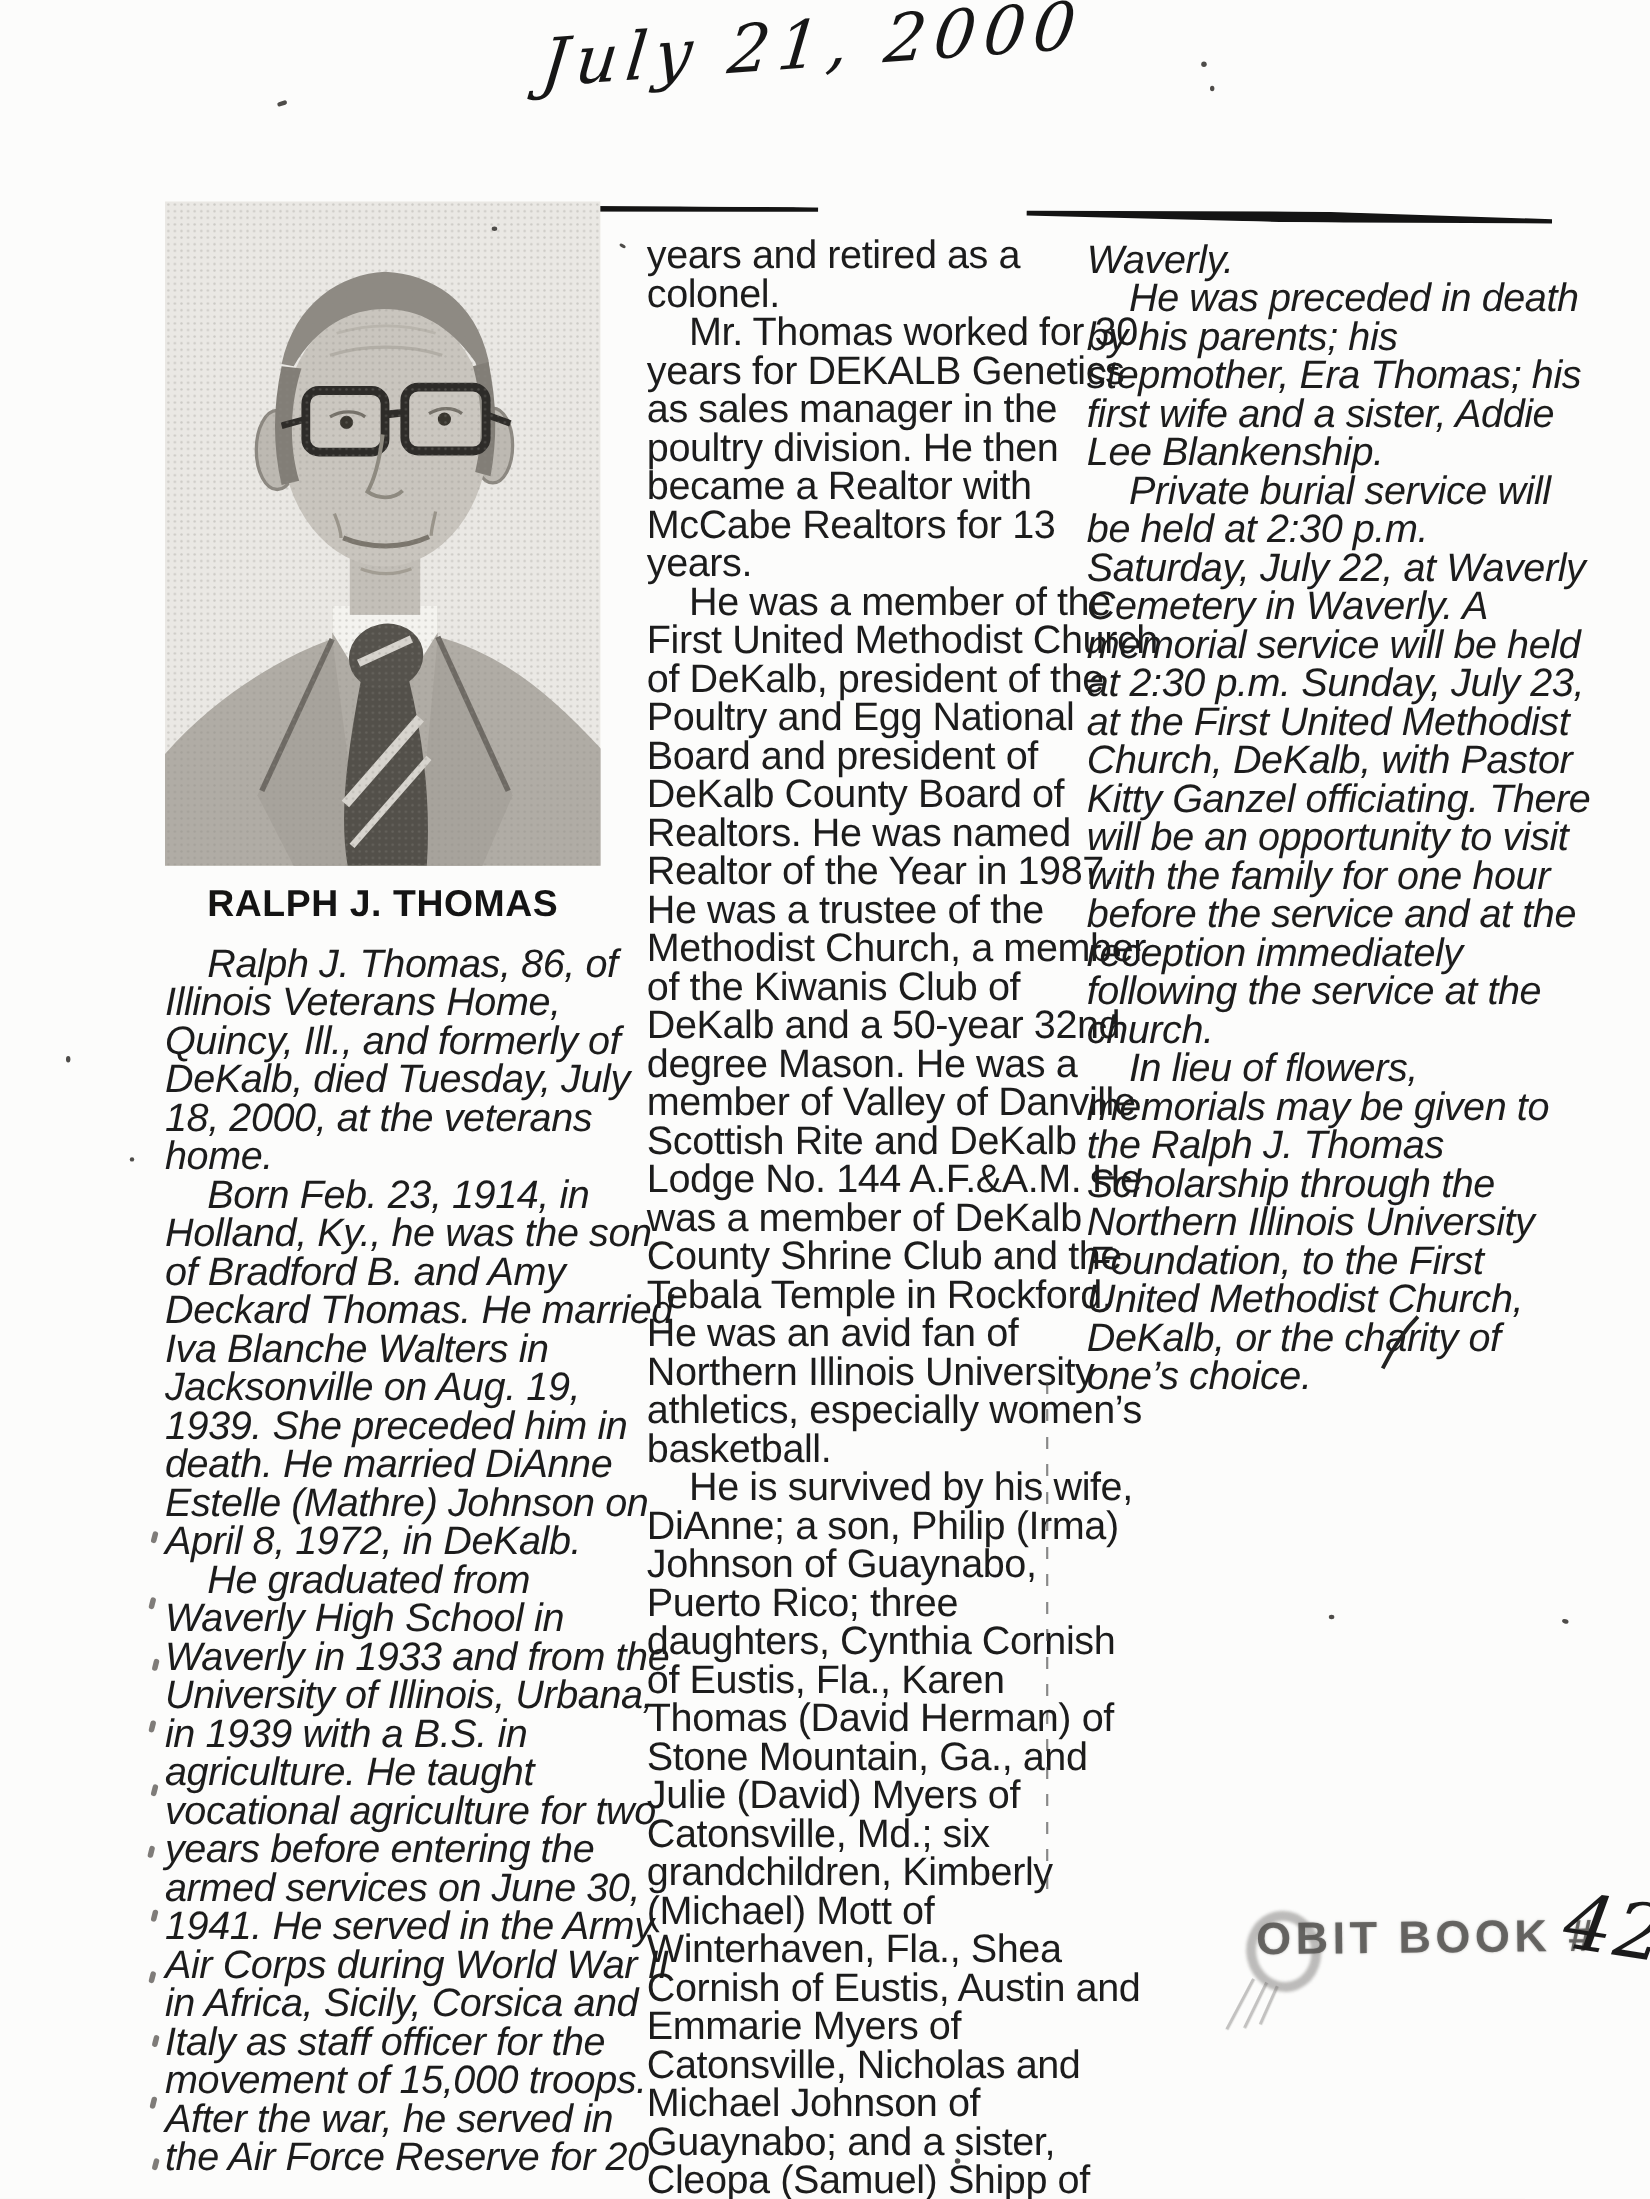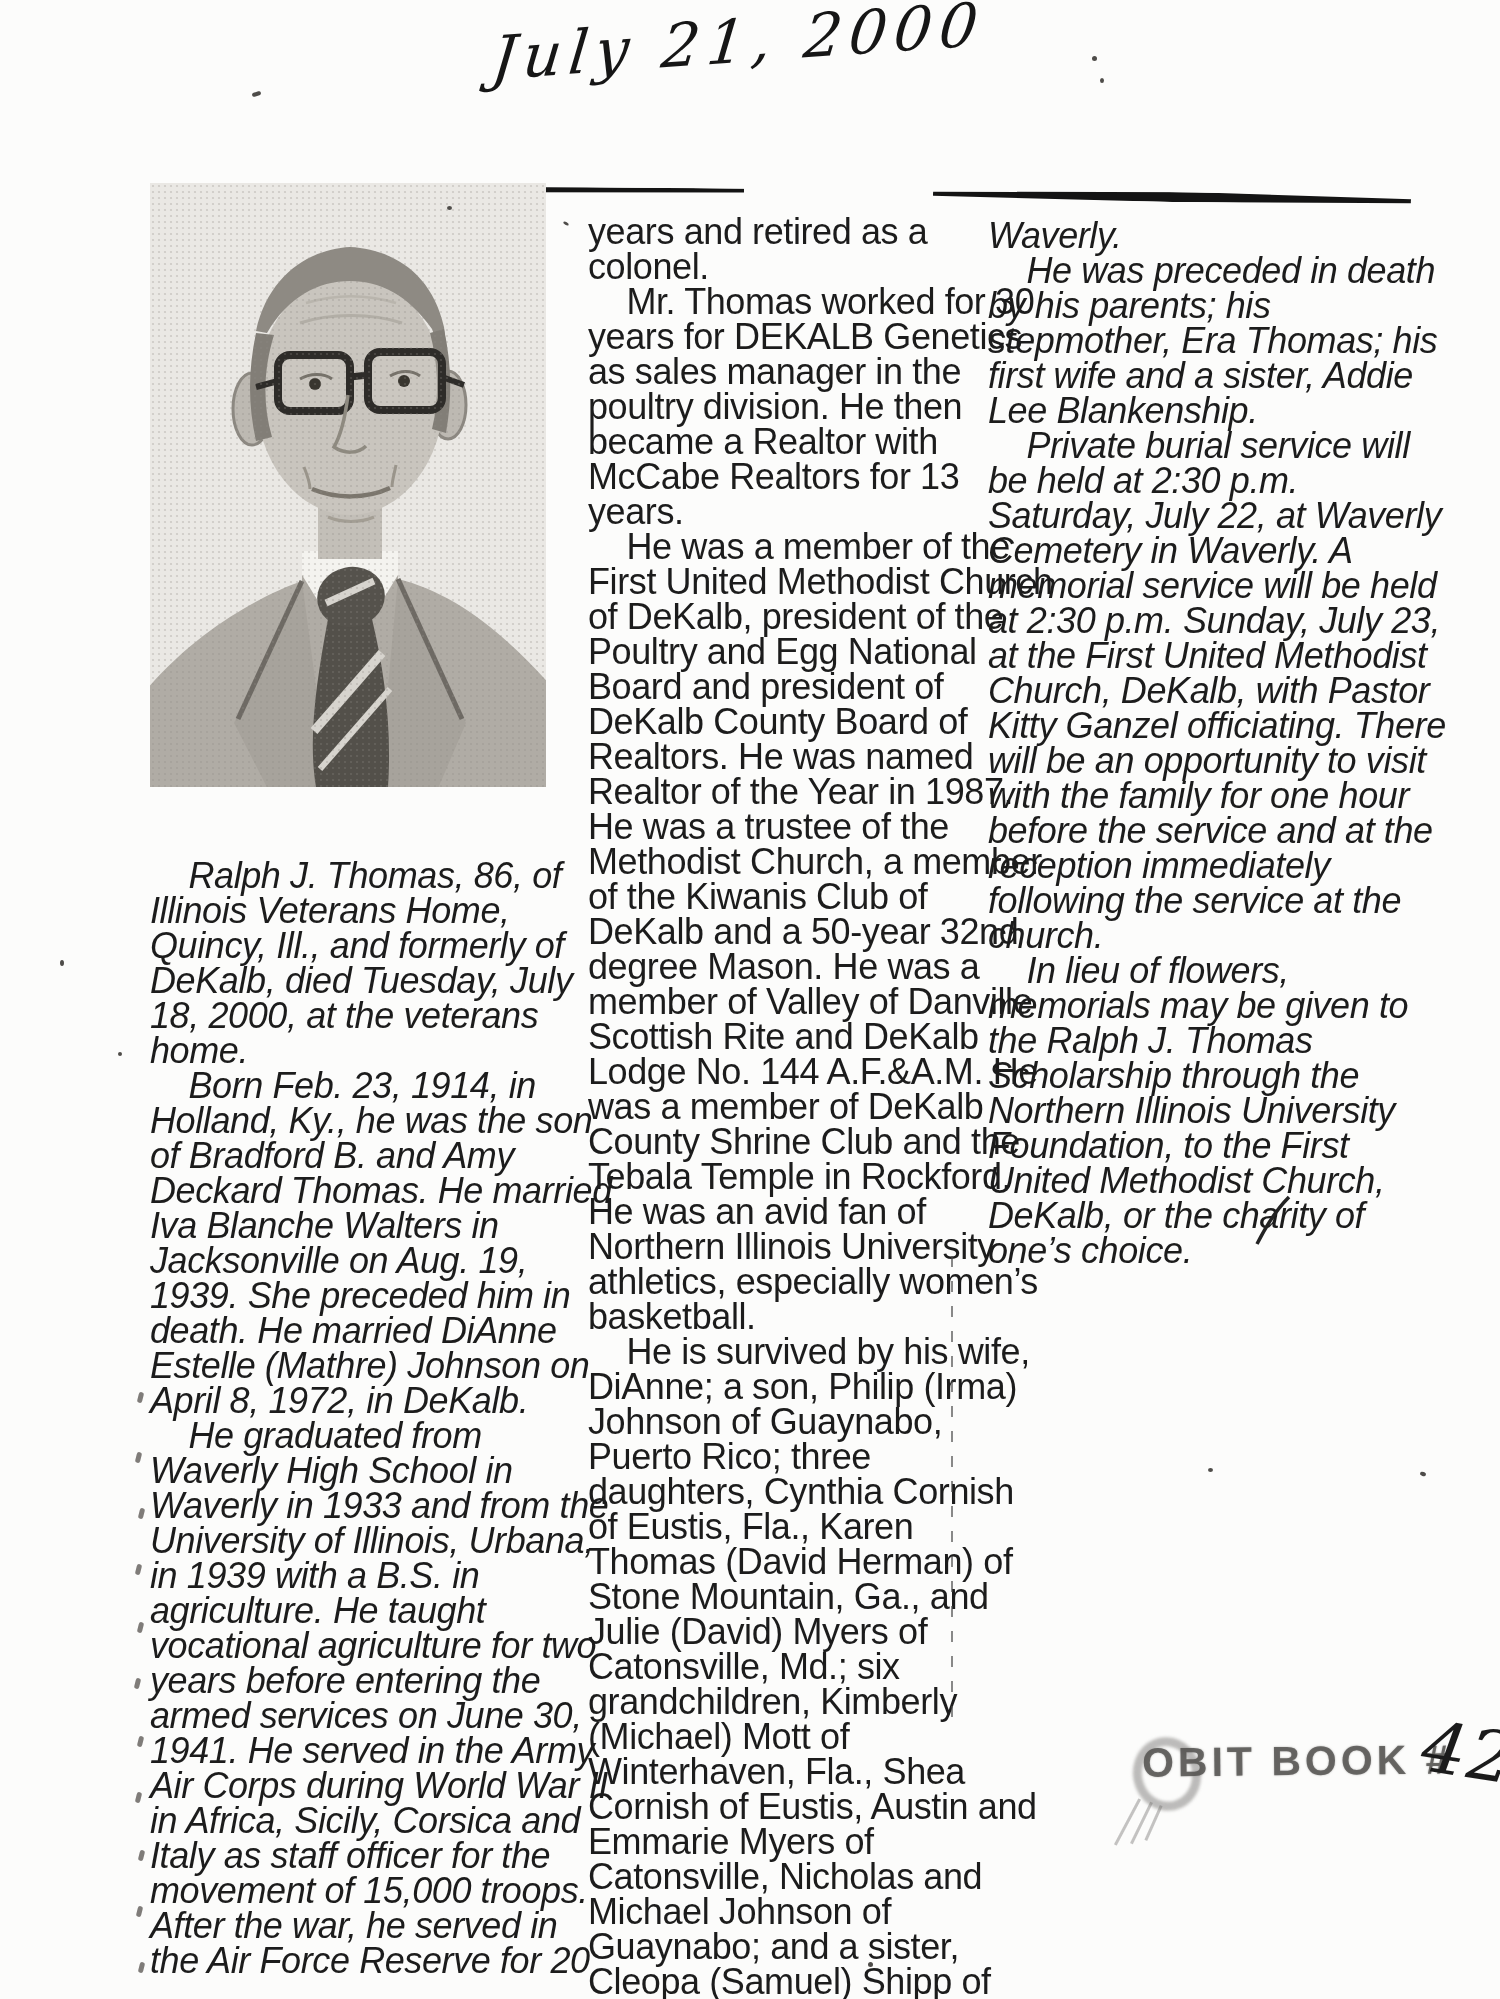--- a/index.html
+++ b/index.html
@@ -122,20 +122,21 @@
 
     <path d="M198,212 C195,236 191,252 184,264 C194,271 208,271 216,263" stroke="#8e8a80" stroke-width="3.5" fill="none"></path>
 
     <path d="M162,306 C186,316 216,316 240,305" stroke="#7b766d" stroke-width="4.5" fill="none"></path>
     <path d="M154,284 C158,294 160,300 160,306 M246,282 C244,292 242,298 242,304" stroke="#9a958b" stroke-width="3" fill="none"></path>
     <path d="M178,334 C192,340 210,340 224,334" stroke="#a39e94" stroke-width="3" fill="none"></path>
 
     <rect width="396" height="604" fill="url(#ht)"></rect>
   </svg>
 
+  <div class="headline">RALPH J. THOMAS</div>
 
   <div class="col col1">    Ralph J. Thomas, 86, of
 Illinois Veterans Home,
 Quincy, Ill., and formerly of
 DeKalb, died Tuesday, July
 18, 2000, at the veterans
 home.
     Born Feb. 23, 1914, in
 Holland, Ky., he was the son
 of Bradford B. and Amy

